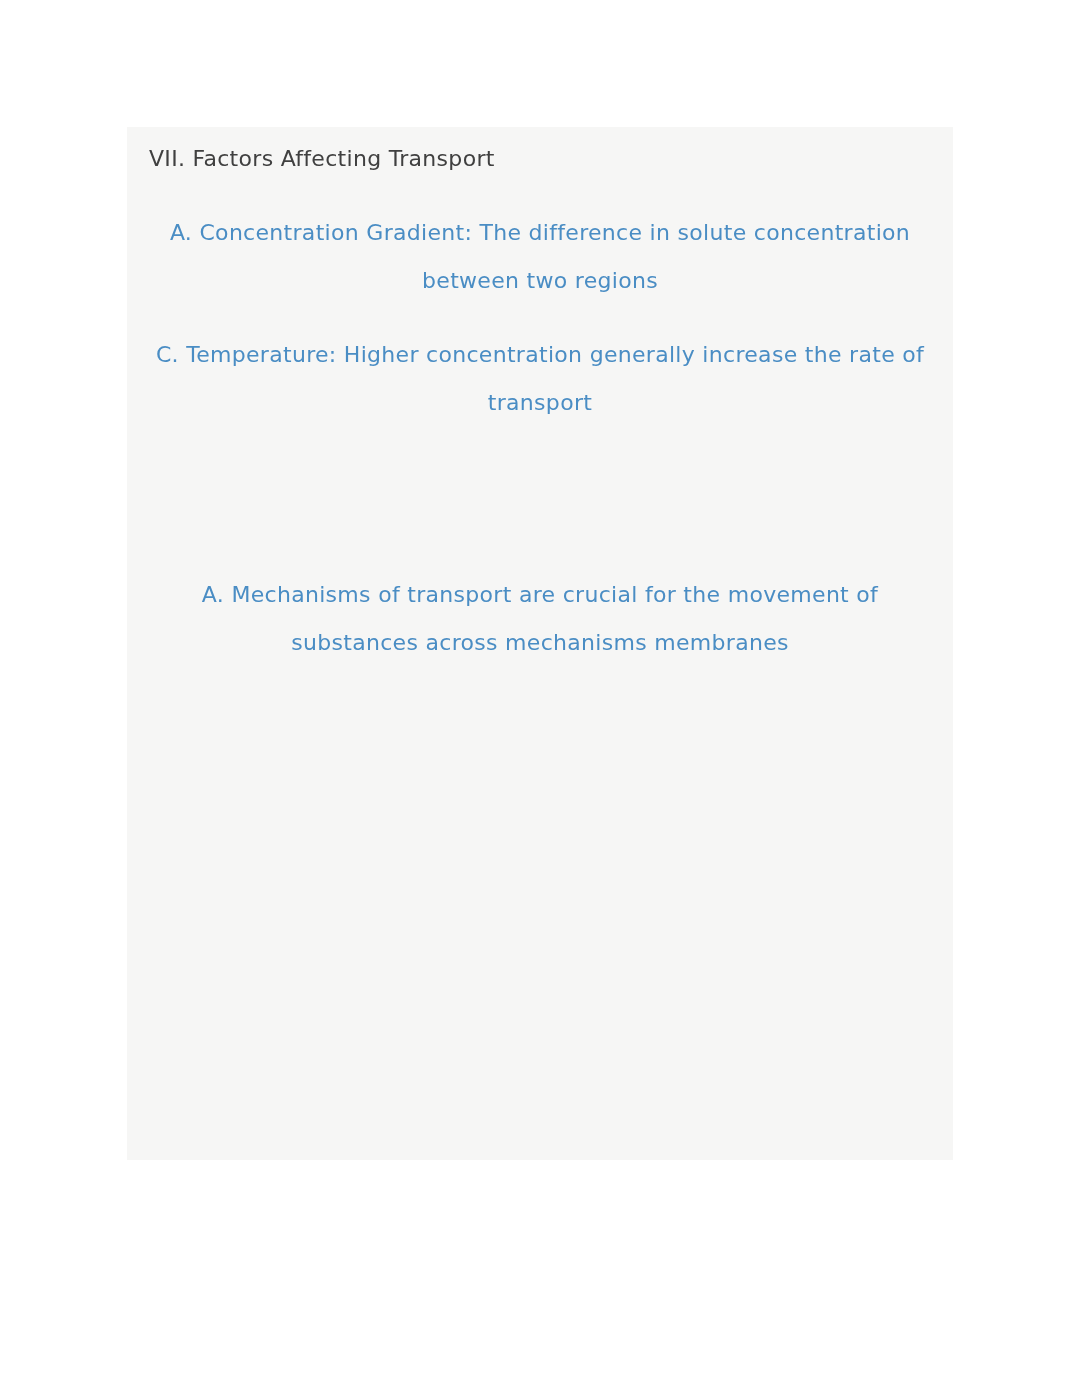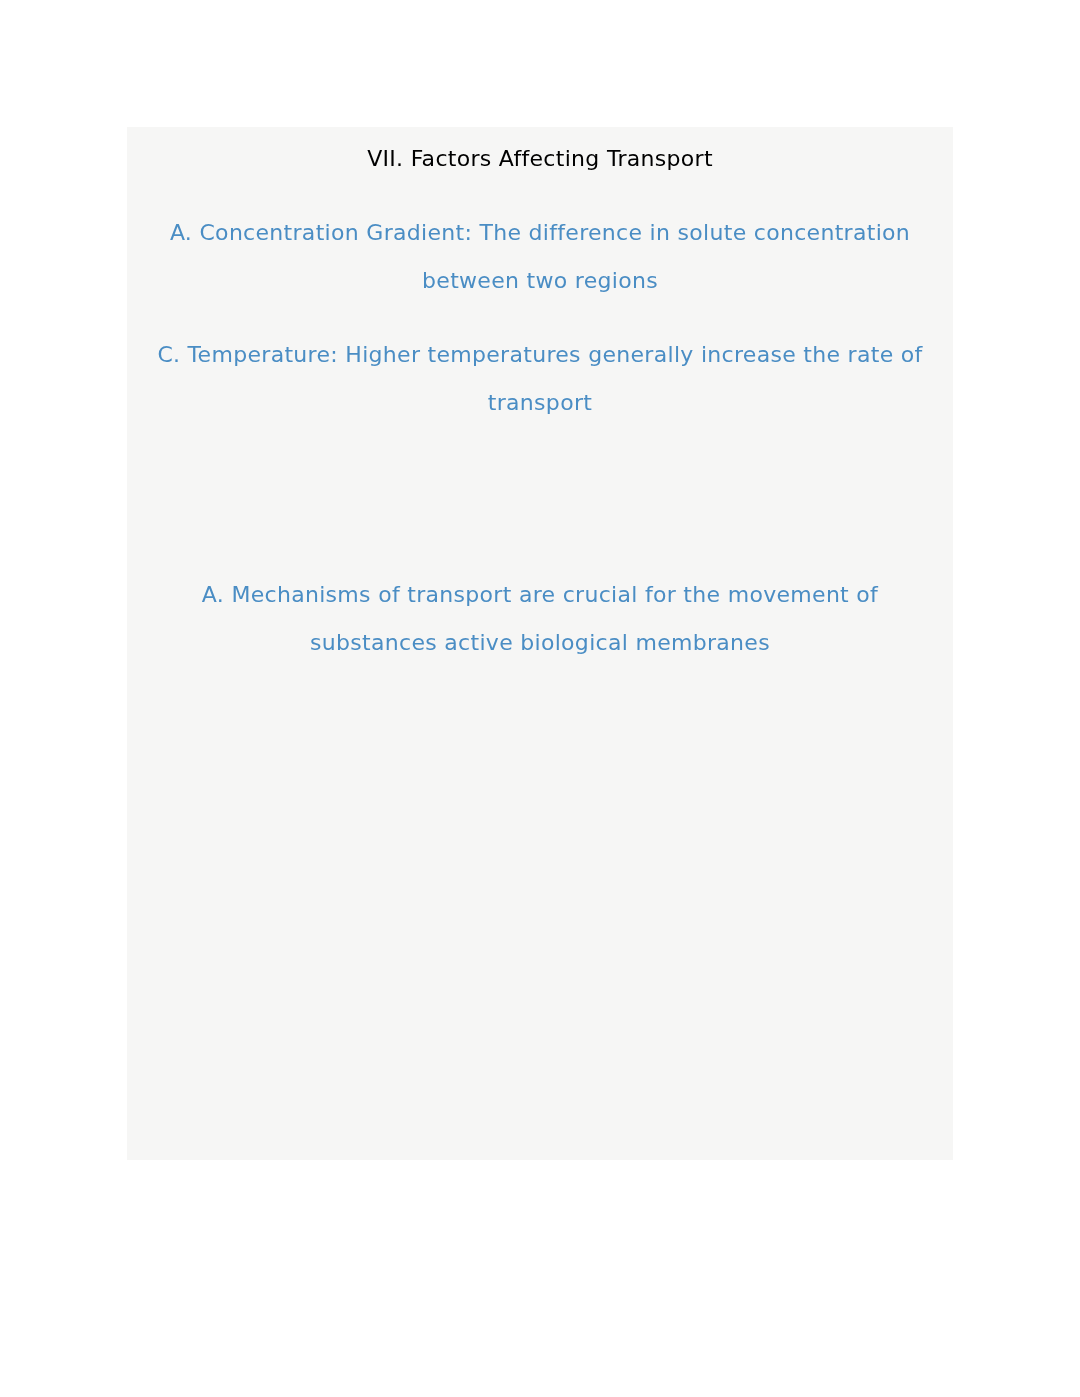--- a/index.html
+++ b/index.html
@@ -32,22 +32,22 @@
     color: #4a8dc4;
     font-size: 22px;
     line-height: 48px;
     text-align: center;
     letter-spacing: 0.3px;
   }
 
   .section-heading {
     font-size: 22px;
     font-weight: normal;
-    color: #000000;
-    text-align: center;
+    color: #404040;
+    text-align: left;
     line-height: 48px;
     margin-bottom: 26px;
   }
 
   .note-item {
     margin-bottom: 26px;
   }
 
   .note-item:last-child {
     margin-bottom: 0;
@@ -60,22 +60,22 @@
 </head>
 <body>
 
 <div class="page">
   <div class="content-sheet">
     <div class="notes">
 
       <div class="section">
         <h2 class="section-heading">VII. Factors Affecting Transport</h2>
         <p class="note-item">A. Concentration Gradient: The difference in solute concentration between two regions</p>
-        <p class="note-item">C. Temperature: Higher temperatures generally increase the rate of transport</p>
+        <p class="note-item">C. Temperature: Higher concentration generally increase the rate of transport</p>
       </div>
 
       <div class="section">
-        <p class="note-item">A. Mechanisms of transport are crucial for the movement of substances active biological membranes</p>
+        <p class="note-item">A. Mechanisms of transport are crucial for the movement of substances across mechanisms membranes</p>
       </div>
 
     </div>
   </div>
 </div>
 
 </body></html>

